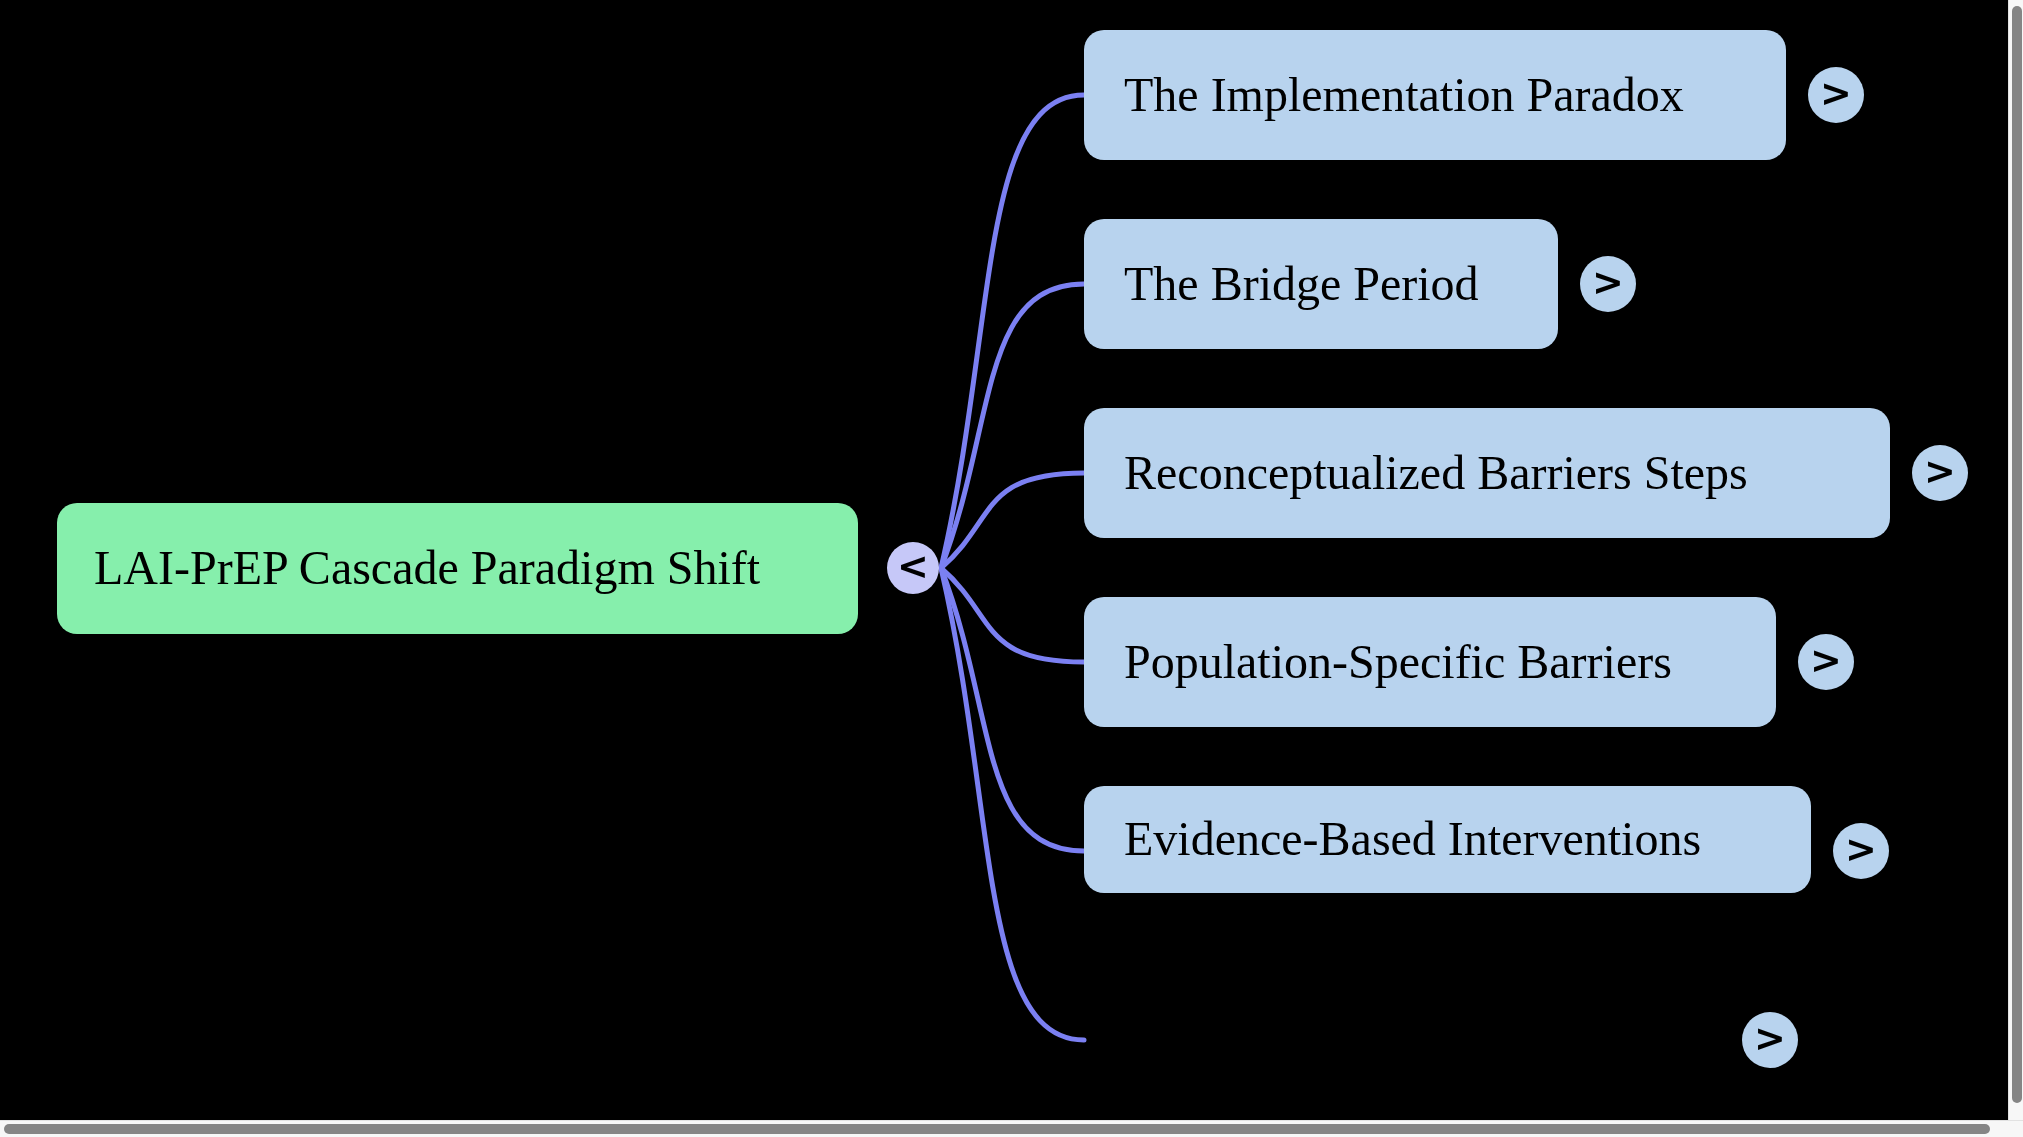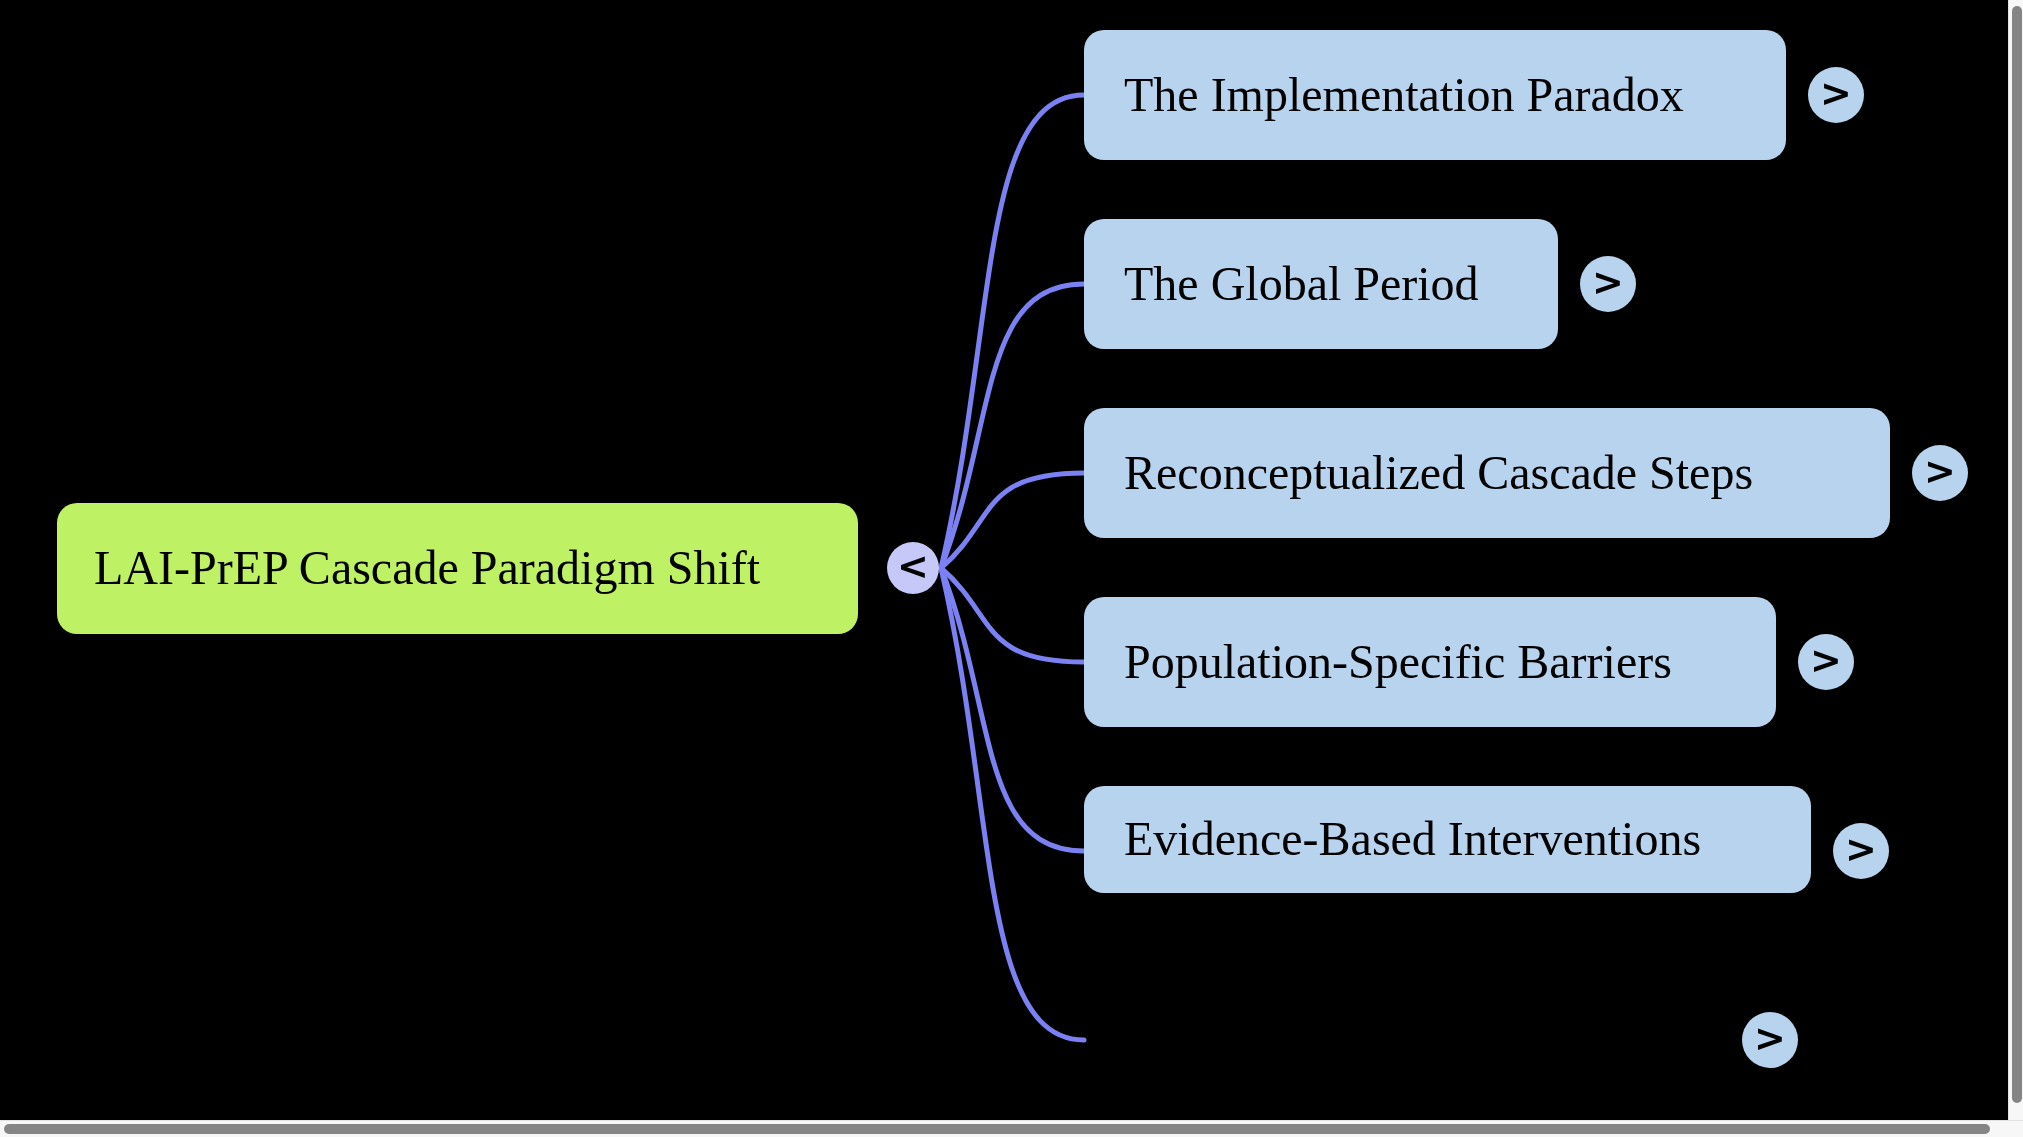--- a/index.html
+++ b/index.html
@@ -36,21 +36,21 @@
     cursor: pointer;
   }
   .node .label {
     font-family: "Liberation Serif", serif;
     font-size: 48px;
     line-height: 1.1;
     color: #000000;
     white-space: nowrap;
   }
   .node.root-node {
-    background: #bef264;
+    background: #86efac;
     padding-left: 37px;
     border-radius: 20px;
   }
   .node.child-node {
     background: #b8d3ee;
   }
   .toggle {
     position: absolute;
     border-radius: 50%;
     display: flex;
@@ -137,28 +137,28 @@
   </div>
 
   <div class="node child-node" style="left:1084px; top:30px; width:702px; height:130px;">
     <span class="label">The Implementation Paradox</span>
   </div>
   <div class="toggle child-toggle" style="left:1808px; top:67px;">
     <span class="glyph">&gt;</span>
   </div>
 
   <div class="node child-node" style="left:1084px; top:219px; width:474px; height:130px;">
-    <span class="label">The Global Period</span>
+    <span class="label">The Bridge Period</span>
   </div>
   <div class="toggle child-toggle" style="left:1580px; top:256px;">
     <span class="glyph">&gt;</span>
   </div>
 
   <div class="node child-node" style="left:1084px; top:408px; width:806px; height:130px;">
-    <span class="label">Reconceptualized Cascade Steps</span>
+    <span class="label">Reconceptualized Barriers Steps</span>
   </div>
   <div class="toggle child-toggle" style="left:1912px; top:445px;">
     <span class="glyph">&gt;</span>
   </div>
 
   <div class="node child-node" style="left:1084px; top:597px; width:692px; height:130px;">
     <span class="label">Population-Specific Barriers</span>
   </div>
   <div class="toggle child-toggle" style="left:1798px; top:634px;">
     <span class="glyph">&gt;</span>

